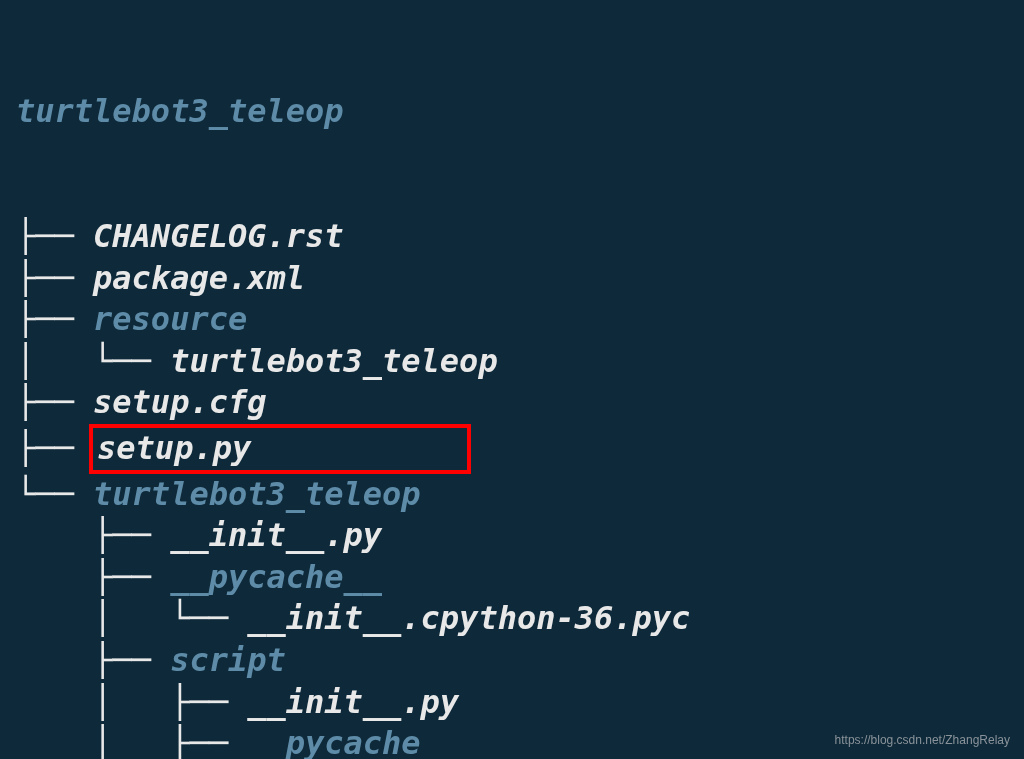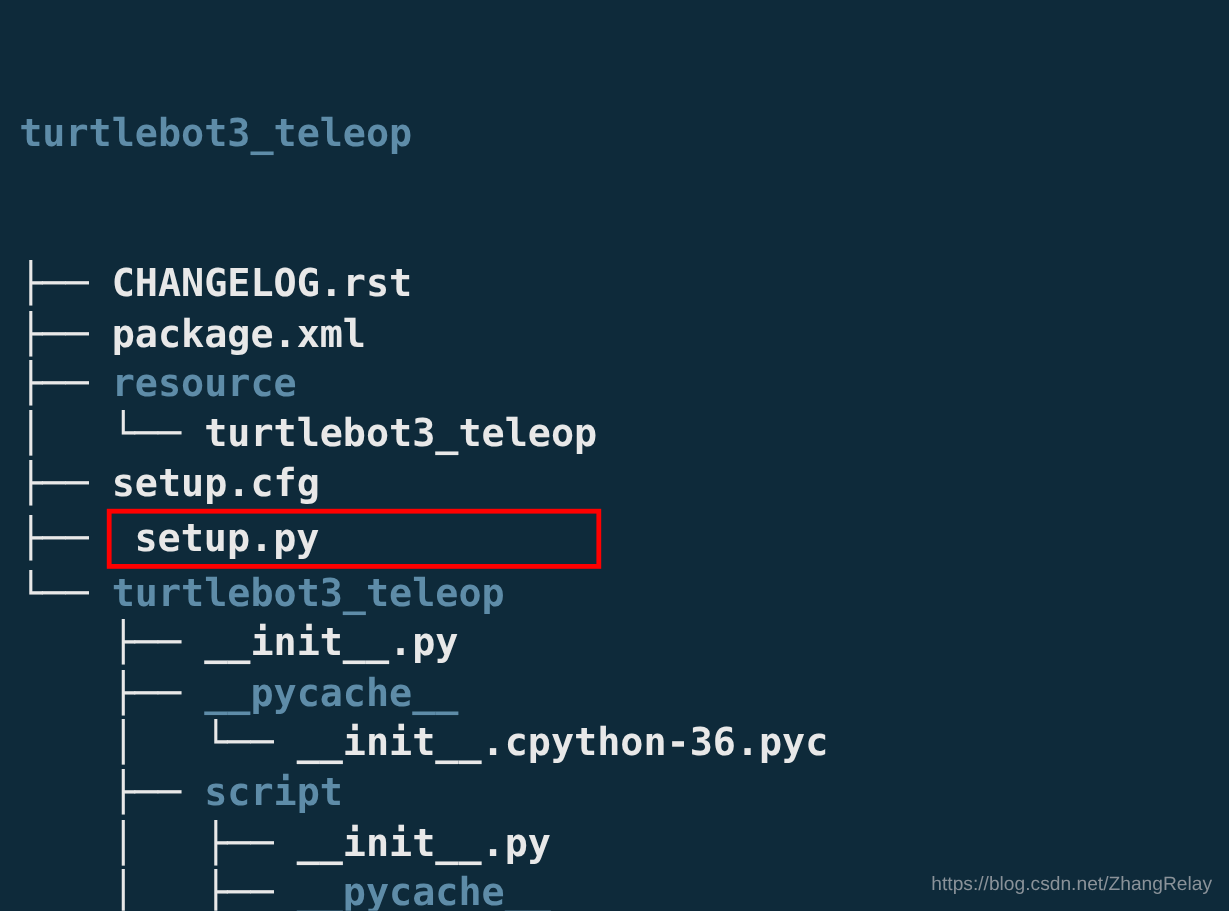--- a/index.html
+++ b/index.html
@@ -18,42 +18,43 @@
       overflow: hidden;
       position: relative;
       padding: 8px 16px;
       line-height: 1.3;
     }
     .tree {
       white-space: pre;
     }
     .node {
       display: block;
+      font-style: italic;
     }
     .dir {
       color: #5e8ca8;
     }
     .file {
       color: #e8e8e8;
       margin-top: 12px;
     }
     .branch {
       color: #e8e8e8;
     }
     .highlight-red {
       border: 4px solid #ff0000;
-      padding: 0 19px;
+      padding: 0 4px;
       display: inline-block;
       margin-left: -4px;
     }
     .watermark {
       position: absolute;
       bottom: 10px;
       right: 14px;
-      font-size: 16px;
+      font-size: 12px;
       font-weight: normal;
       color: #8a9299;
       font-family: Arial, sans-serif;
     }
   </style>
 </head>
 <body>
 
 <div class="tree">
   <span class="node dir">turtlebot3_teleop</span>

